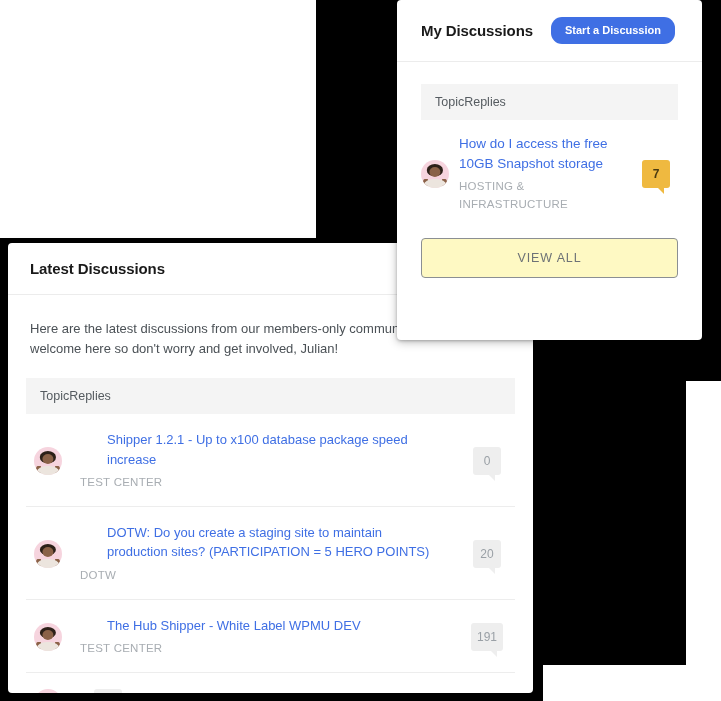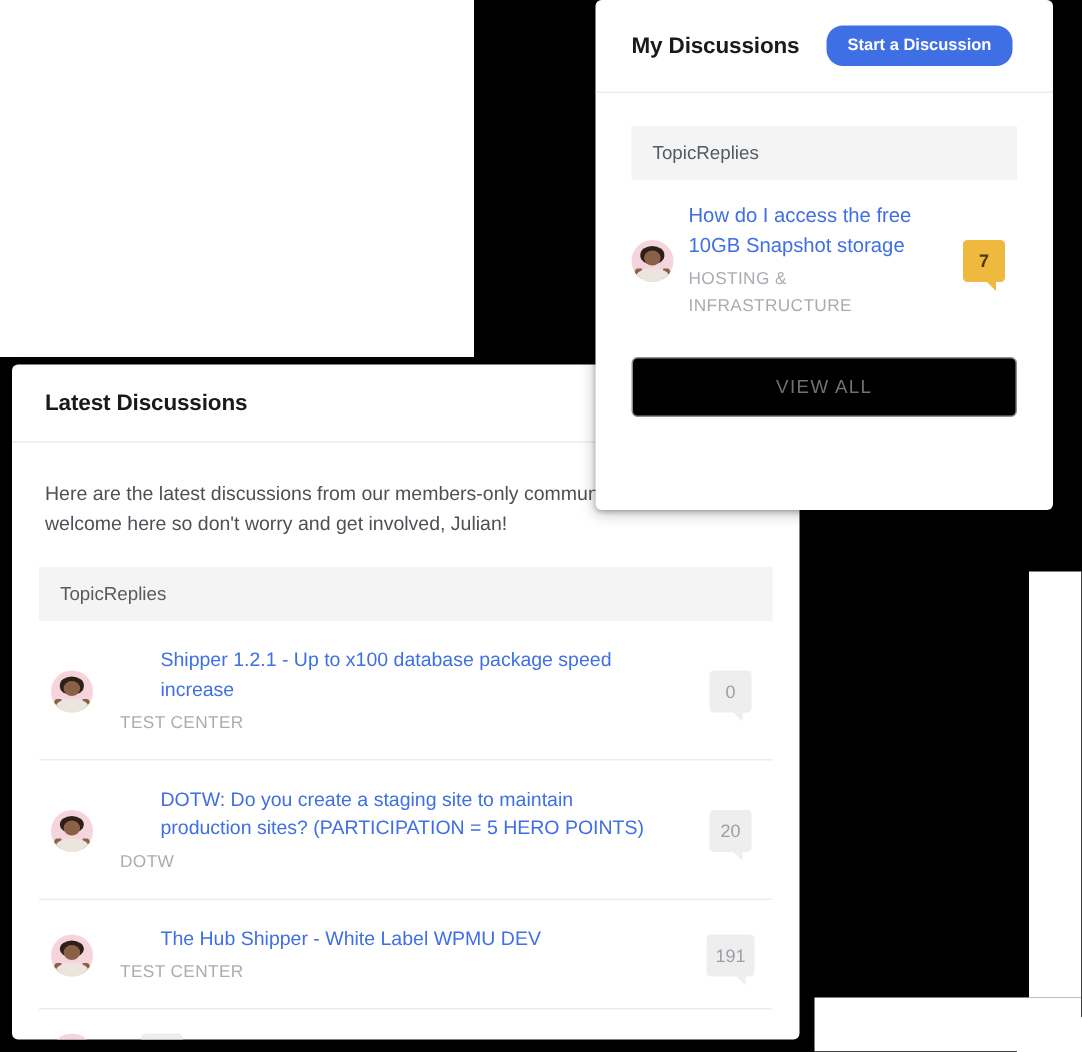--- a/index.html
+++ b/index.html
@@ -194,21 +194,21 @@
     color: #eeeeee;
   }
   .badge-grey span { color: #9aa0a6; }
 
   
   #my-discussions-card .viewall-wrap {
     padding: 14px 24px 22px 24px;
   }
   .ghost-button {
     width: 100%;
-    background: #000000;
+    background: #fef9c3;
     border: 1px solid #8b8f93;
     border-radius: 4px;
     color: #6d7276;
     font-family: "Liberation Sans", sans-serif;
     font-size: 12.5px;
     letter-spacing: 0.9px;
     padding: 12px 16px;
     cursor: pointer;
   }
 

